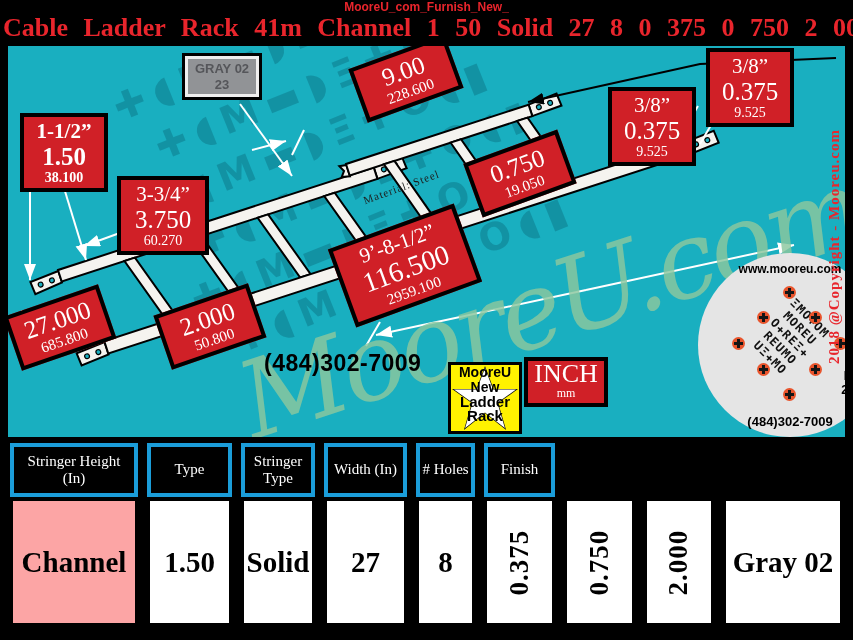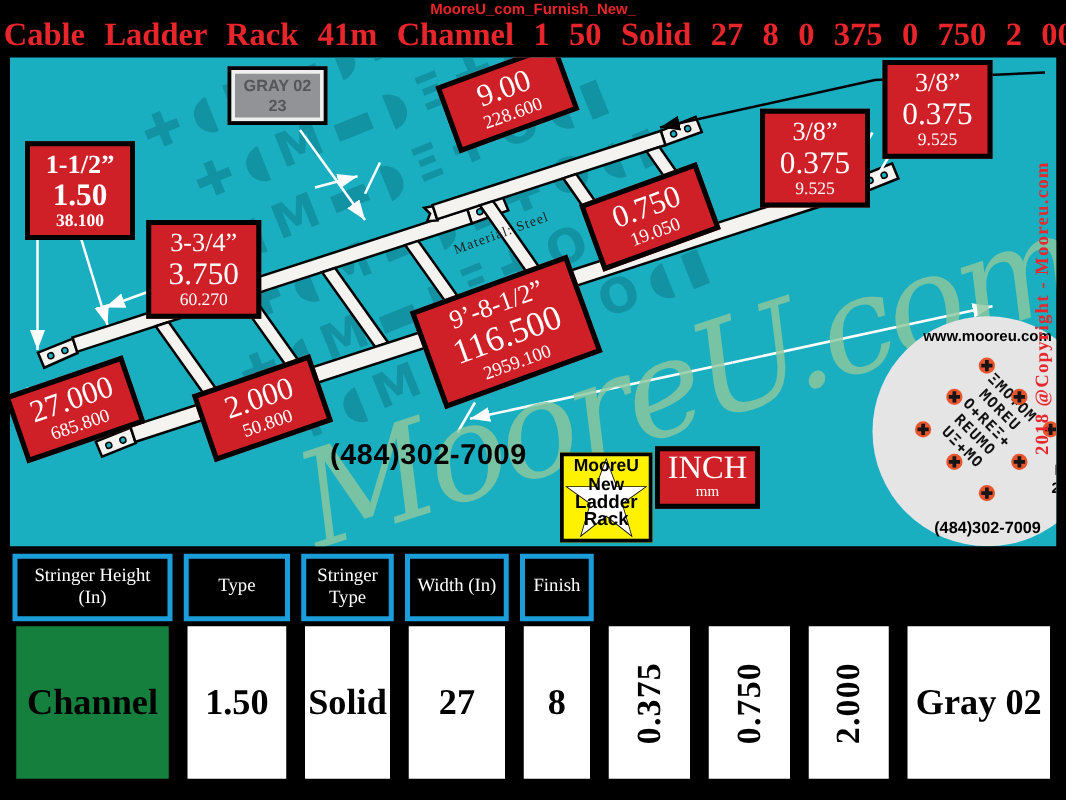--- a/index.html
+++ b/index.html
@@ -113,21 +113,21 @@
      column-gap:9px;margin:0 10px;}
   .hrow{margin-top:6px;}
   .th{background:#000;border:4px solid #1b9dd9;color:#fff;height:46px;
       font-family:"Liberation Serif",serif;font-size:15px;line-height:1.15;
       display:flex;align-items:center;justify-content:center;text-align:center;
       padding:0 1px;}
   .drow{margin-top:4px;}
   .td{background:#fff;color:#000;height:122px;margin:0 3px;
       font-family:"Liberation Serif",serif;font-weight:bold;font-size:29px;
       display:flex;align-items:center;justify-content:center;text-align:center;}
-  .td.hl{background:#15803d;}
+  .td.hl{background:#fca5a5;}
   .td.rot span{transform:rotate(-90deg);font-size:27px;letter-spacing:1px;white-space:nowrap;}
 </style>
 </head>
 <body>
 
 <div class="top-wm">MooreU_com_Furnish_New_</div>
 <div class="title">Cable Ladder Rack 41m Channel 1 50 Solid 27 8 0 375 0 750 2 000 Gray 02</div>
 
 <div class="stage">
 
@@ -308,20 +308,21 @@
 
   <div class="copyright">2018 @Copyright - Mooreu.com</div>
 </div>
 
 <div class="spec">
   <div class="hrow">
     <div class="th">Stringer Height (In)</div>
     <div class="th">Type</div>
     <div class="th">Stringer Type</div>
     <div class="th">Width (In)</div>
+    <div class="th"># Holes</div>
     <div class="th">Finish</div>
   </div>
   <div class="drow">
     <div class="td hl">Channel</div>
     <div class="td">1.50</div>
     <div class="td">Solid</div>
     <div class="td">27</div>
     <div class="td">8</div>
     <div class="td rot">
         <span>0.375</span>

